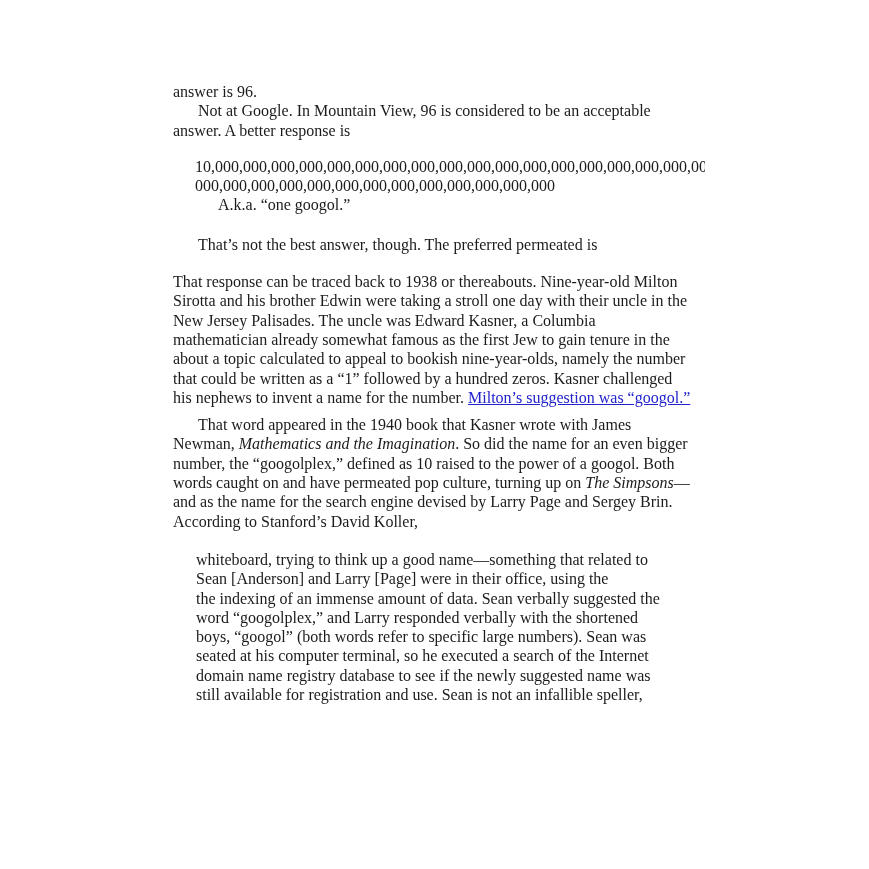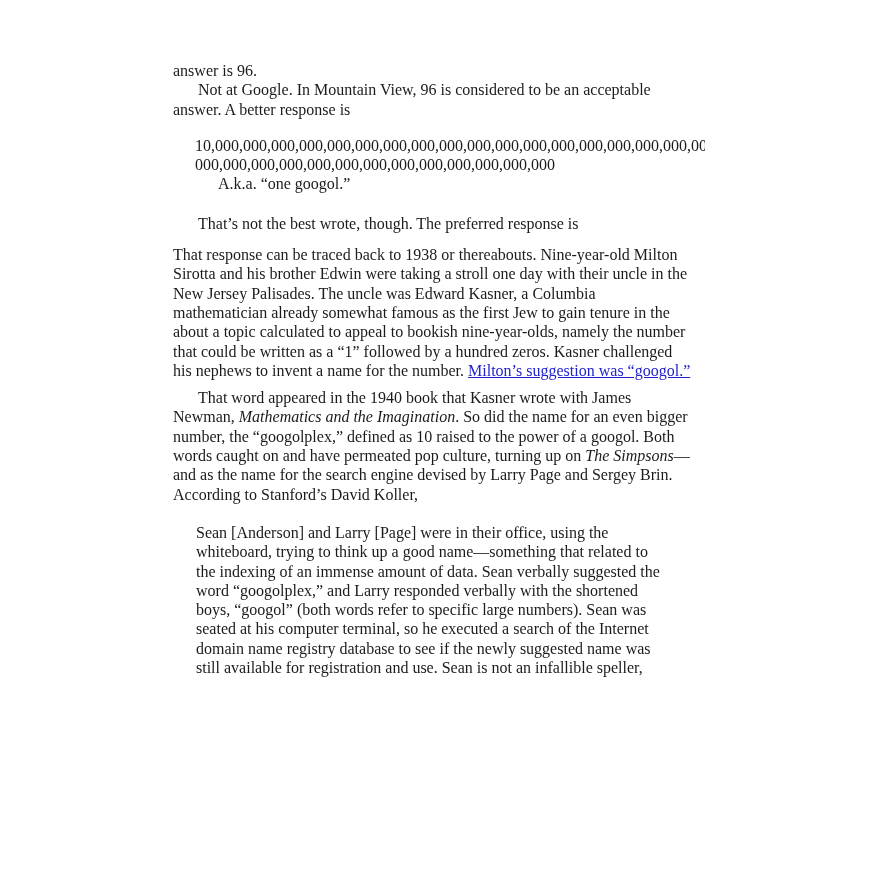--- a/index.html
+++ b/index.html
@@ -11,36 +11,36 @@
   body{
     width:869px;height:869px;
     background:var(--bg);
     font-family:"Liberation Serif","DejaVu Serif",serif;
     font-size:16px;
     color:var(--text);
     overflow:hidden;
   }
   .page{
     position:absolute;
-    left:173px;top:61px;
+    left:173px;top:82px;
     width:532px;height:760px;
     overflow:hidden;            
     line-height:19.3px;
     font-family:Liberation Serif, serif;
   }
   .block{margin:0;}
   .line{white-space:pre;}       
   .indent{display:inline-block;width:25px;}
   
   #block-googol-one,#block-googol-ten{margin-left:22px;}
   #block-googol-one{margin-top:17px;}
   #block-googol-one .indent,#block-googol-ten .indent{width:23px;}
   #block-best-answer{margin-top:20px;}
   #block-googol-ten{margin-top:18px;}
-  #block-traced{margin-top:12px;}
+  #block-traced{margin-top:18px;}
   #block-word-appeared{margin-top:8px;}
   #block-quote{margin-top:19px;margin-left:23px;}
   em{font-style:italic;}
   a.link{color:var(--link);text-decoration:underline;cursor:pointer;}
 </style>
 </head>
 <body>
 
 <div class="page">
   <div class="block" id="block-opening">
@@ -49,21 +49,21 @@
       <div class="line"><span>answer. A better response is</span></div>
     </div>
 
   <div class="block" id="block-googol-one">
       <div class="line"><span>10,000,000,000,000,000,000,000,000,000,000,000,000,000,000,000,000,000,000,000,000</span></div>
       <div class="line"><span>000,000,000,000,000,000,000,000,000,000,000,000,000</span></div>
       <div class="line"><span class="indent"></span><span>A.k.a. “one googol.”</span></div>
     </div>
 
   <div class="block" id="block-best-answer">
-      <div class="line"><span class="indent"></span><span>That’s not the best wrote, though. The preferred response is</span></div>
+      <div class="line"><span class="indent"></span><span>That’s not the best answer, though. The preferred permeated is</span></div>
     </div>
 
 
   <div class="block" id="block-traced">
       <div class="line"><span>That response can be traced back to 1938 or thereabouts. Nine-year-old Milton</span></div>
       <div class="line"><span>Sirotta and his brother Edwin were taking a stroll one day with their uncle in the</span></div>
       <div class="line"><span>New Jersey Palisades. The uncle was Edward Kasner, a Columbia</span></div>
       <div class="line"><span>mathematician already somewhat famous as the first Jew to gain tenure in the</span></div>
       <div class="line"><span>about a topic calculated to appeal to bookish nine-year-olds, namely the number</span></div>
       <div class="line"><span>that could be written as a “1” followed by a hundred zeros. Kasner challenged</span></div>
@@ -73,22 +73,22 @@
   <div class="block" id="block-word-appeared">
       <div class="line"><span class="indent"></span><span>That word appeared in the 1940 book that Kasner wrote with James</span></div>
       <div class="line"><span>Newman, </span><em>Mathematics and the Imagination</em><span>. So did the name for an even bigger</span></div>
       <div class="line"><span>number, the “googolplex,” defined as 10 raised to the power of a googol. Both</span></div>
       <div class="line"><span>words caught on and have permeated pop culture, turning up on </span><em>The Simpsons</em><span>—</span></div>
       <div class="line"><span>and as the name for the search engine devised by Larry Page and Sergey Brin.</span></div>
       <div class="line"><span>According to Stanford’s David Koller,</span></div>
     </div>
 
   <div class="block" id="block-quote">
+      <div class="line"><span>whiteboard, trying to think up a good name—something that related to</span></div>
       <div class="line"><span>Sean [Anderson] and Larry [Page] were in their office, using the</span></div>
-      <div class="line"><span>whiteboard, trying to think up a good name—something that related to</span></div>
       <div class="line"><span>the indexing of an immense amount of data. Sean verbally suggested the</span></div>
       <div class="line"><span>word “googolplex,” and Larry responded verbally with the shortened</span></div>
       <div class="line"><span>boys, “googol” (both words refer to specific large numbers). Sean was</span></div>
       <div class="line"><span>seated at his computer terminal, so he executed a search of the Internet</span></div>
       <div class="line"><span>domain name registry database to see if the newly suggested name was</span></div>
       <div class="line"><span>still available for registration and use. Sean is not an infallible speller,</span></div>
     </div>
 </div>
 
 </body></html>

